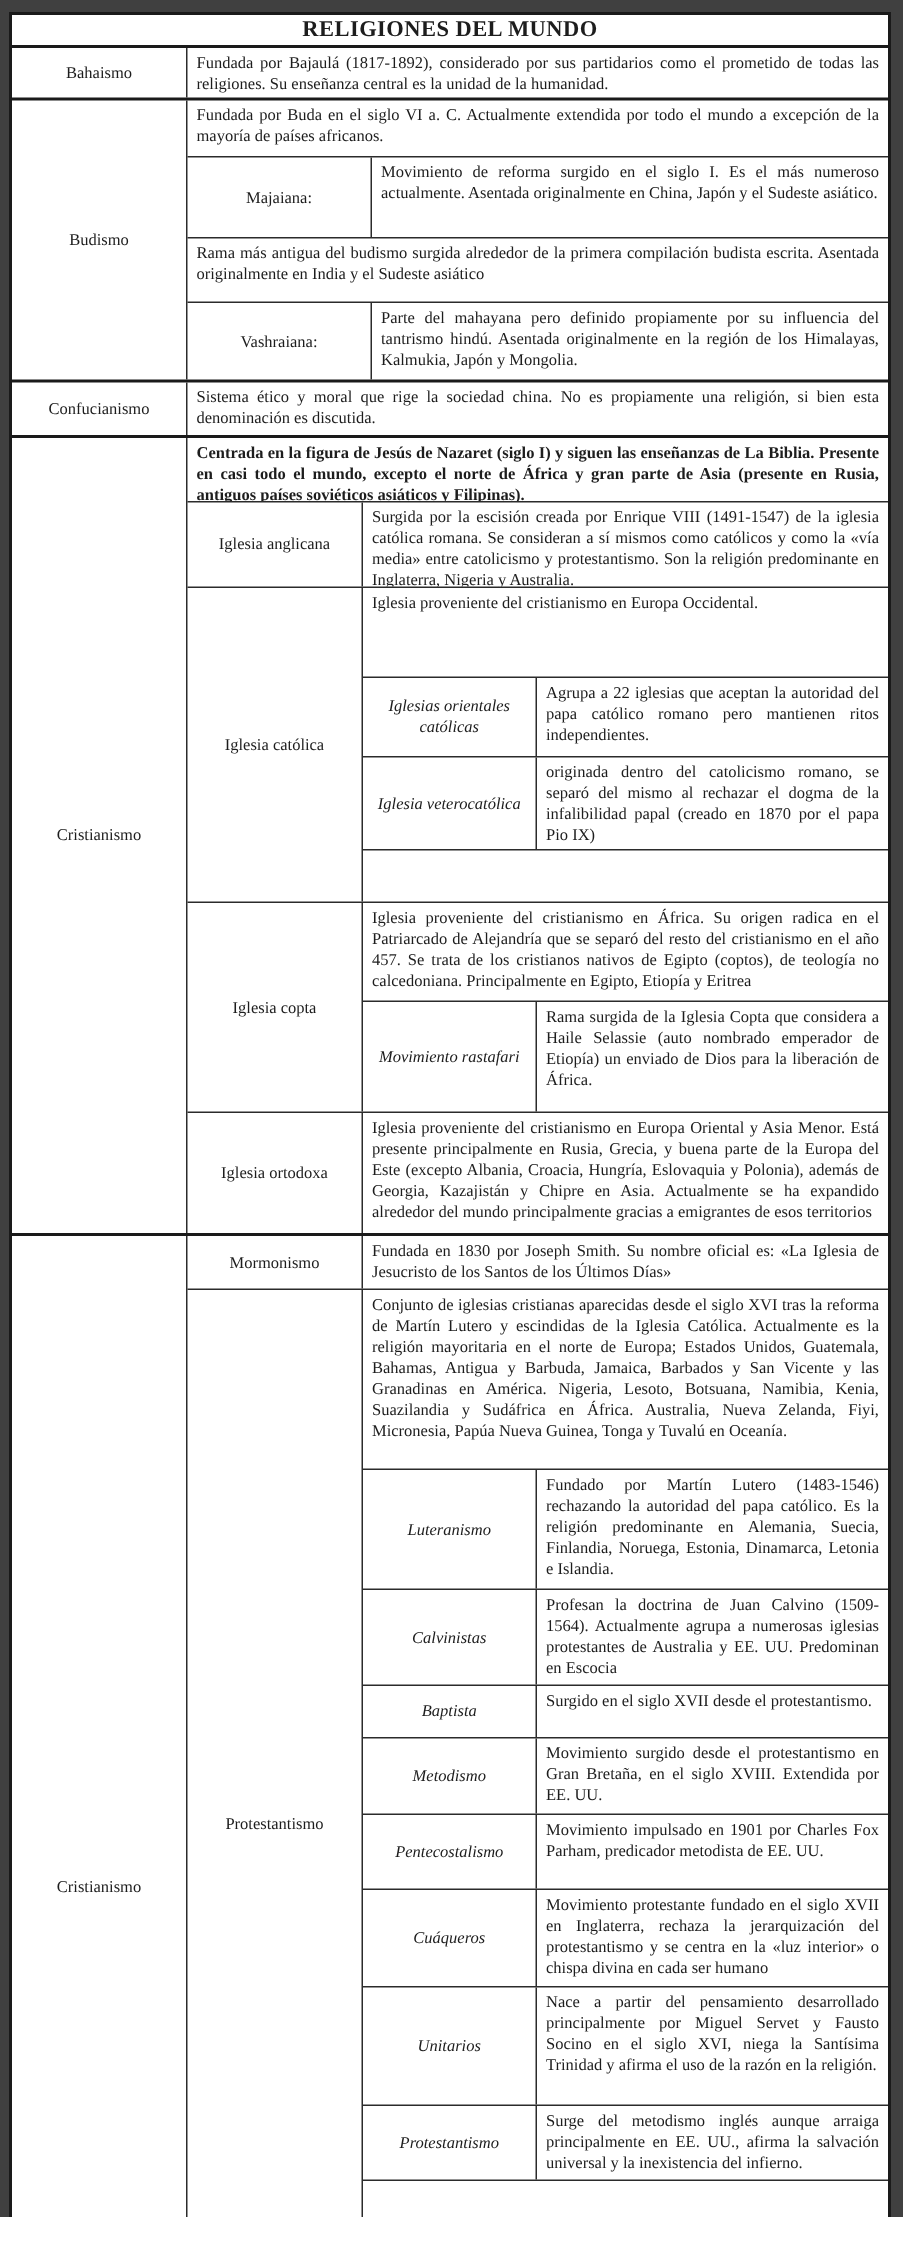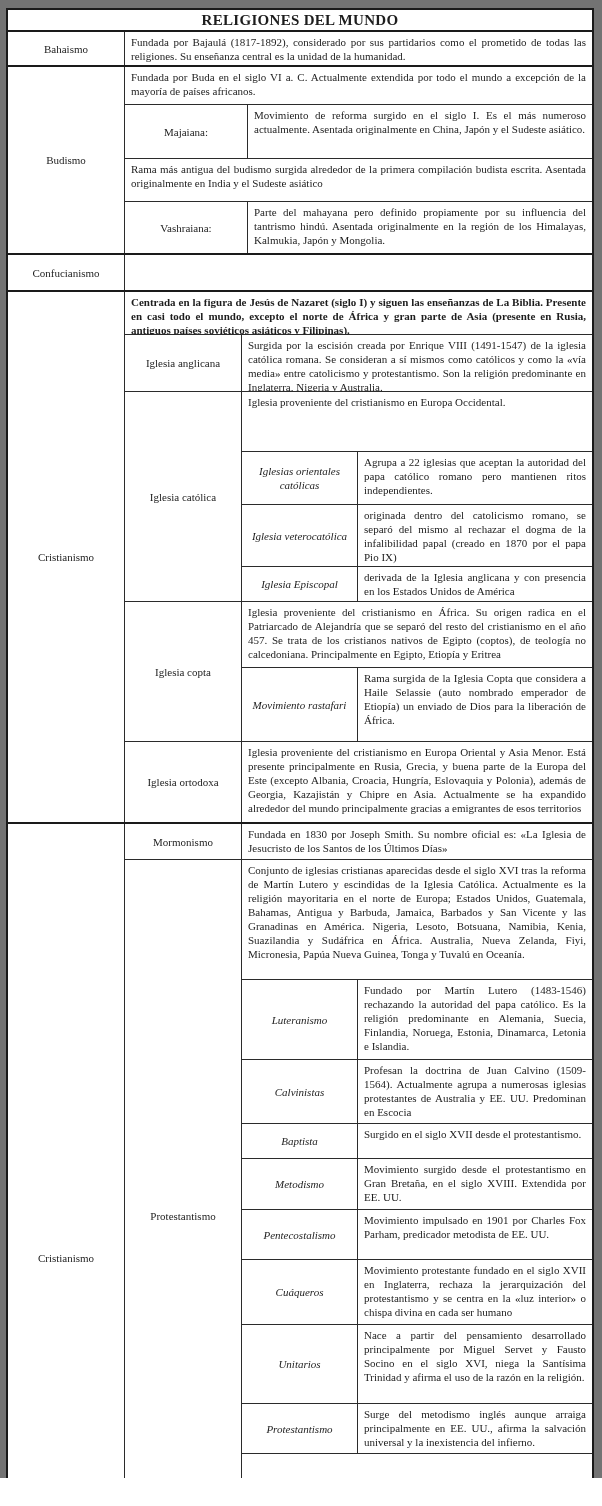--- a/index.html
+++ b/index.html
@@ -2,21 +2,21 @@
 <html lang="es"><head>
 <meta charset="utf-8">
 <style>
   :root{
     --ink:#1d1d1d;
     --b1:#2b2b2b;
     --b2:#1a1a1a;
   }
   *{box-sizing:border-box;margin:0;padding:0;}
   body{background:#ffffff;font-family:"Liberation Serif","DejaVu Serif",serif;color:var(--ink);}
-  .page{position:relative;width:602px;height:1478px;background:#737373;overflow:hidden;}
+  .page{position:relative;width:602px;height:1478px;background:#404040;overflow:hidden;}
   .frame{
     position:absolute;left:6px;top:8px;width:588px;height:1498px;
     border:2px solid var(--b2);border-bottom:none;
     display:flex;flex-direction:column;overflow:hidden;background:#fff;
   }
   .band{display:flex;border-bottom:2px solid var(--b2);flex:none;min-width:0;}
   .srow{display:flex;border-bottom:1px solid var(--b1);flex:none;min-width:0;}
   .srow.last{border-bottom:none;}
   .stack{flex:1;display:flex;flex-direction:column;min-width:0;}
   .colA{width:117px;flex:none;border-right:1px solid var(--b1);
@@ -102,20 +102,21 @@
         </div>
         <div class="srow last r-vash">
           <div class="nameB bud">Vashraiana:</div>
           <div class="desc">Parte del mahayana pero definido propiamente por su influencia del tantrismo hindú. Asentada originalmente en la región de los Himalayas, Kalmukia, Japón y Mongolia.</div>
         </div>
       </div>
     </div>
 
     <div class="band r-conf">
       <div class="colA">Confucianismo</div>
+      <div class="desc">Sistema ético y moral que rige la sociedad china. No es propiamente una religión, si bien esta denominación es discutida.</div>
     </div>
 
     <div class="band r-cri1">
       <div class="colA">Cristianismo</div>
       <div class="stack">
         <div class="srow r-cri1-intro">
           <div class="desc">Centrada en la figura de Jesús de Nazaret (siglo I) y siguen las enseñanzas de La Biblia. Presente en casi todo el mundo, excepto el norte de África y gran parte de Asia (presente en Rusia, antiguos países soviéticos asiáticos y Filipinas).</div>
         </div>
         <div class="srow r-angl">
           <div class="nameB">Iglesia anglicana</div>
@@ -127,24 +128,20 @@
             <div class="srow r-cato-intro">
               <div class="desc">Iglesia proveniente del cristianismo en Europa Occidental.</div>
             </div>
             <div class="srow r-orie">
               <div class="nameC">Iglesias orientales católicas</div>
               <div class="desc">Agrupa a 22 iglesias que aceptan la autoridad del papa católico romano pero mantienen ritos independientes.</div>
             </div>
             <div class="srow r-vete">
               <div class="nameC">Iglesia veterocatólica</div>
               <div class="desc">originada dentro del catolicismo romano, se separó del mismo al rechazar el dogma de la infalibilidad papal (creado en 1870 por el papa Pio IX)</div>
-            </div>
-            <div class="srow last r-epis">
-              <div class="nameC">Iglesia Episcopal</div>
-              <div class="desc">derivada de la Iglesia anglicana y con presencia en los Estados Unidos de América</div>
             </div>
           </div>
         </div>
         <div class="srow r-copt">
           <div class="nameB">Iglesia copta</div>
           <div class="stack">
             <div class="srow r-copt-intro">
               <div class="desc">Iglesia proveniente del cristianismo en África. Su origen radica en el Patriarcado de Alejandría que se separó del resto del cristianismo en el año 457. Se trata de los cristianos nativos de Egipto (coptos), de teología no calcedoniana. Principalmente en Egipto, Etiopía y Eritrea</div>
             </div>
             <div class="srow last r-rast">

